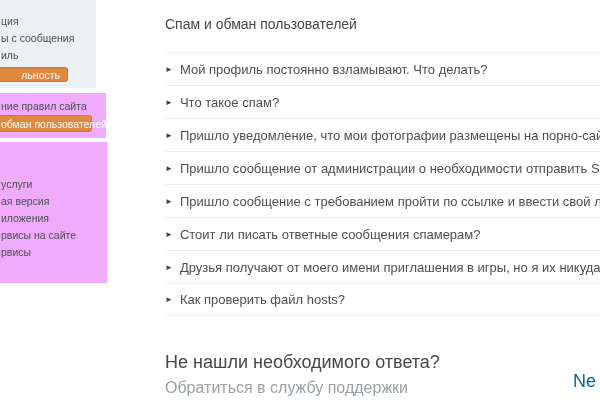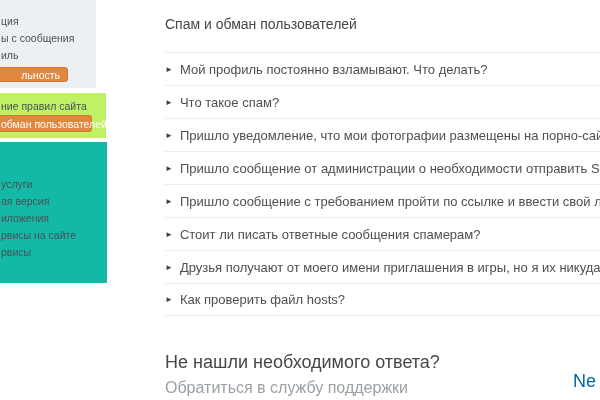--- a/index.html
+++ b/index.html
@@ -10,22 +10,22 @@
     font-family: "Liberation Sans", "DejaVu Sans", sans-serif;
   }
   
   .side-group {
     position: absolute;
     left: 0;
     color: #4b5056;
     font-size: 10.5px;
   }
   .sg1 { top: 0;    width: 96px; height: 88px;  background: #edf0f3; }
-  .sg2 { top: 93px;  width: 106px; height: 45px;  background: #bef264; }
-  .sg3 { top: 142px; width: 107px; height: 141px; background: #14b8a6; }
+  .sg2 { top: 93px;  width: 106px; height: 45px;  background: #f0abfc; }
+  .sg3 { top: 142px; width: 107px; height: 141px; background: #f0abfc; }
   .side-item {
     height: 17px; line-height: 17px;
     padding-left: 1px;
     white-space: nowrap;
     cursor: pointer;
   }
   .sg1 .pad { height: 13px; }
   .sg2 .pad { height: 5px; }
   .sg3 .pad { height: 34px; }
   .side-badge {

